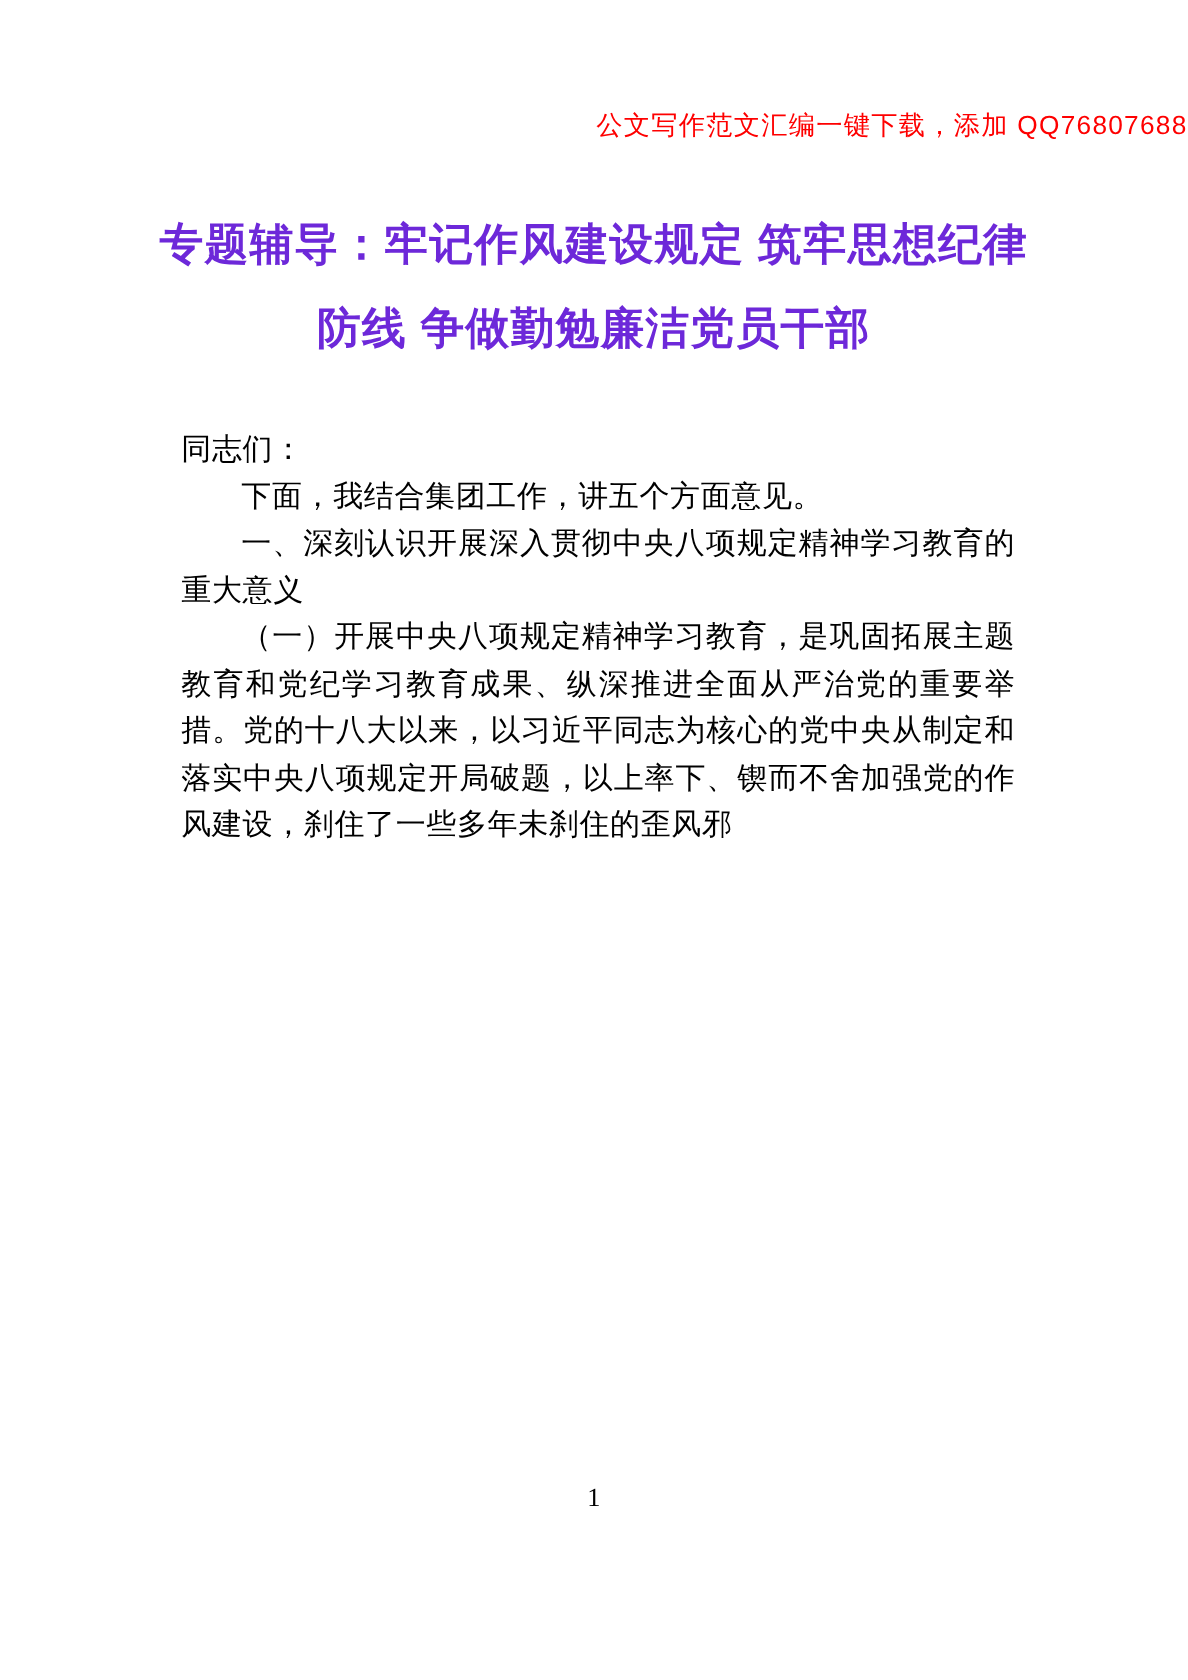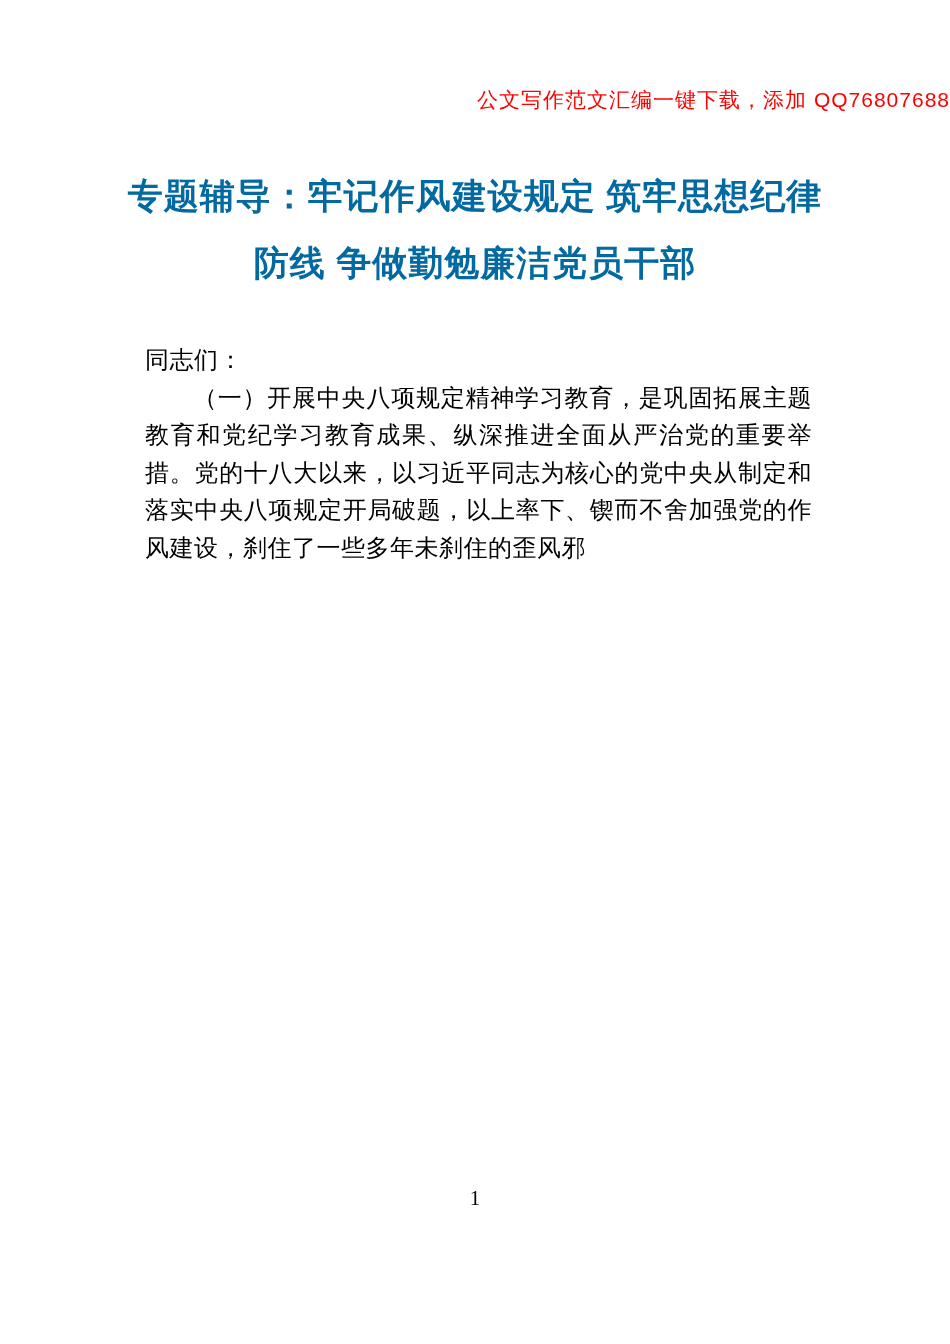--- a/index.html
+++ b/index.html
@@ -33,21 +33,21 @@
     position: absolute;
     top: 162px;
     left: 110px;
     width: 730px;
     margin: 0;
     text-align: center;
     font-family: "Liberation Sans", sans-serif;
     font-size: 35px;
     font-weight: 700;
     line-height: 67px;
-    color: #0369a1;
+    color: #6d28d9;
     letter-spacing: 1px;
   }
   .body-text {
     position: absolute;
     top: 342px;
     left: 145px;
     width: 667px;
     height: 840px;
     overflow: hidden;
     font-size: 24px;
@@ -75,17 +75,19 @@
 </head>
 <body>
 
 <div class="page">
   <div class="header-notice">公文写作范文汇编一键下载，添加 QQ76807688</div>
 
   <h1 class="doc-title">专题辅导：牢记作风建设规定 筑牢思想纪律防线 争做勤勉廉洁党员干部</h1>
 
   <div class="body-text">
       <p class="para">同志们：</p>
+      <p class="para indent">下面，我结合集团工作，讲五个方面意见。</p>
+      <p class="para indent">一、深刻认识开展深入贯彻中央八项规定精神学习教育的重大意义</p>
       <p class="para indent">（一）开展中央八项规定精神学习教育，是巩固拓展主题教育和党纪学习教育成果、纵深推进全面从严治党的重要举措。党的十八大以来，以习近平同志为核心的党中央从制定和落实中央八项规定开局破题，以上率下、锲而不舍加强党的作风建设，刹住了一些多年未刹住的歪风邪</p>
     </div>
 
   <div class="page-number">1</div>
 </div>
 
 </body></html>

